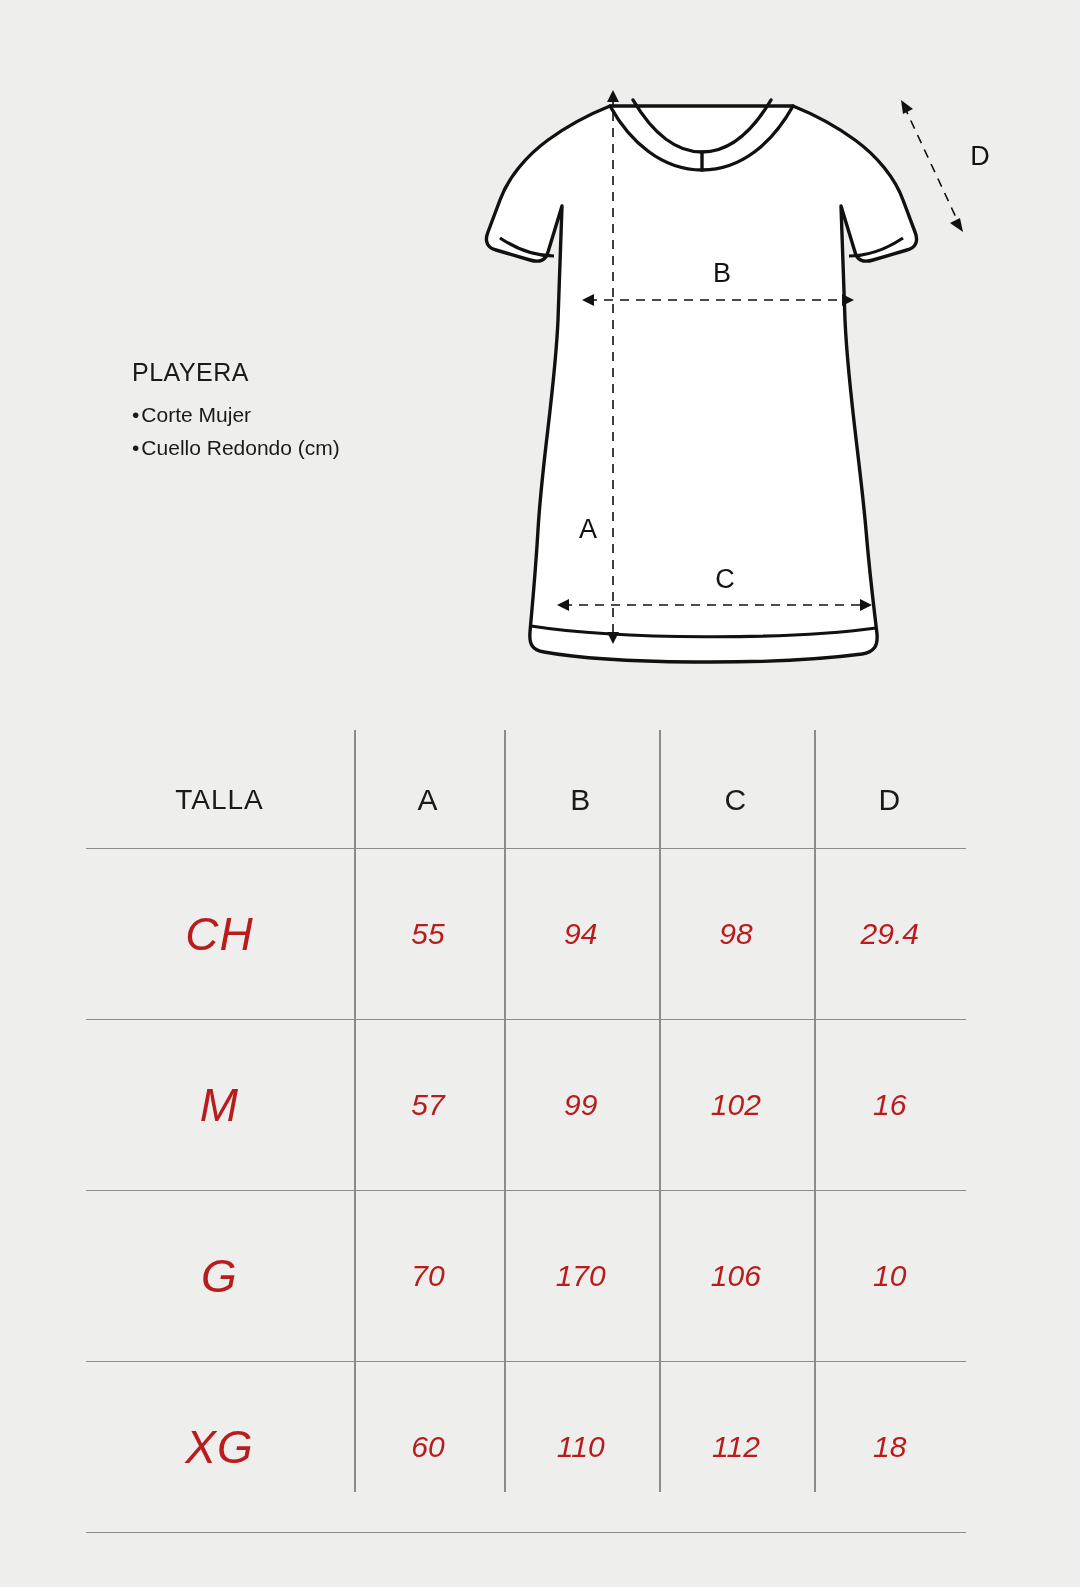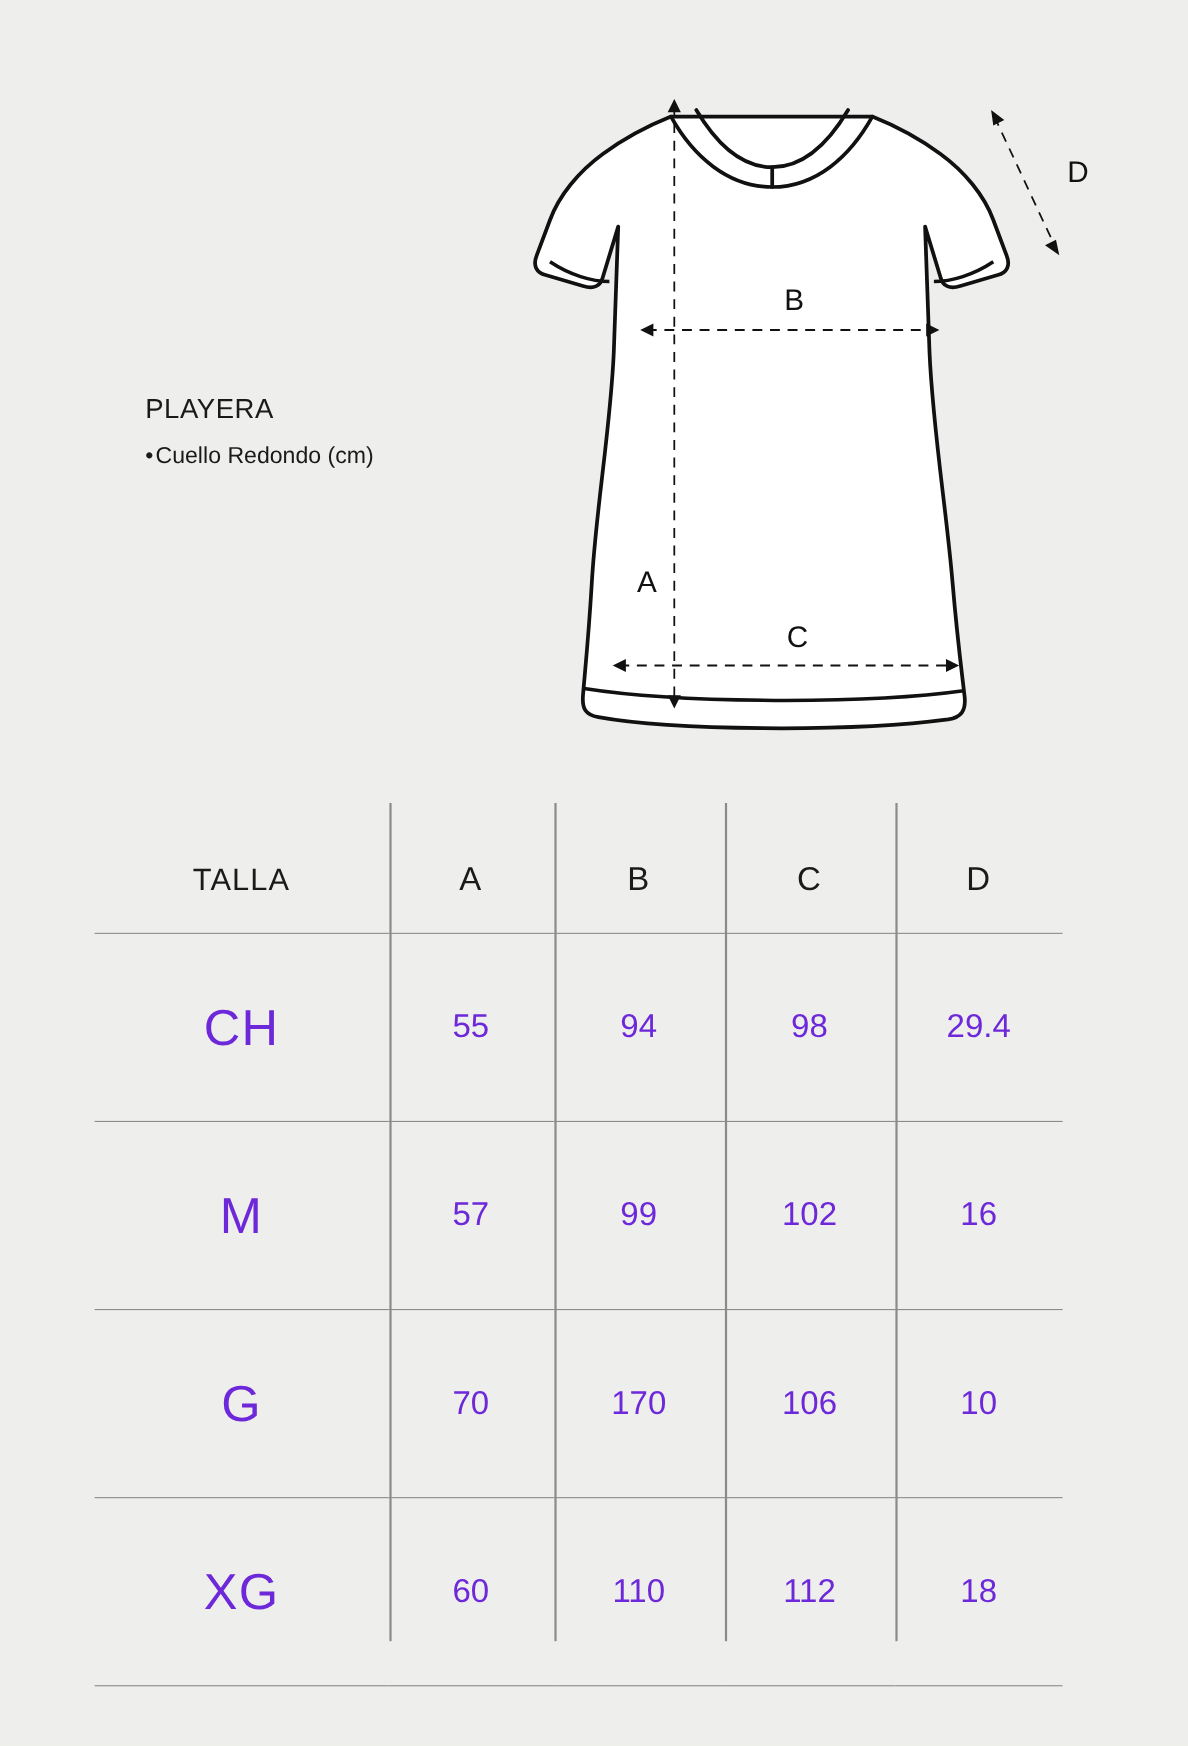--- a/index.html
+++ b/index.html
@@ -70,21 +70,22 @@
     font-size: 30px;
     letter-spacing: 1px;
     color: #1a1a1a;
   }
   .size-table thead th.col-size {
     font-size: 28px;
   }
   .size-table tbody td {
     height: 168px;
     font-size: 30px;
-    color: #6d28d9;
+    color: #b91c1c;
+    font-style: italic;
   }
   .size-table tbody td.size-cell {
     font-size: 46px;
     letter-spacing: 1px;
   }
 
   
   .size-table tbody tr { border-top: 1.6px solid #8b8b8b; }
   .size-table tbody tr:last-child { border-bottom: 1.6px solid #8b8b8b; }
   .size-table thead tr { border-bottom: 1.6px solid #8b8b8b; }
@@ -100,20 +101,23 @@
     position: absolute;
     left: 0; top: 0; width: 1080px; height: 1587px;
     pointer-events: none;
   }
 </style>
 </head>
 <body>
 
 <div class="title-block">
   <div class="heading">PLAYERA</div>
+  <div class="bullet-line">
+    <span class="dot">•</span><span>Corte Mujer</span>
+  </div>
   <div class="bullet-line">
     <span class="dot">•</span><span>Cuello Redondo (cm)</span>
   </div>
 </div>
 
 <div class="illustration">
   <svg width="560" height="620" viewBox="0 0 560 620" xmlns="http://www.w3.org/2000/svg">
 
     <g fill="#ffffff" stroke="#111111" stroke-width="3.4" stroke-linejoin="round" stroke-linecap="round">
       <path d="M 140 46

